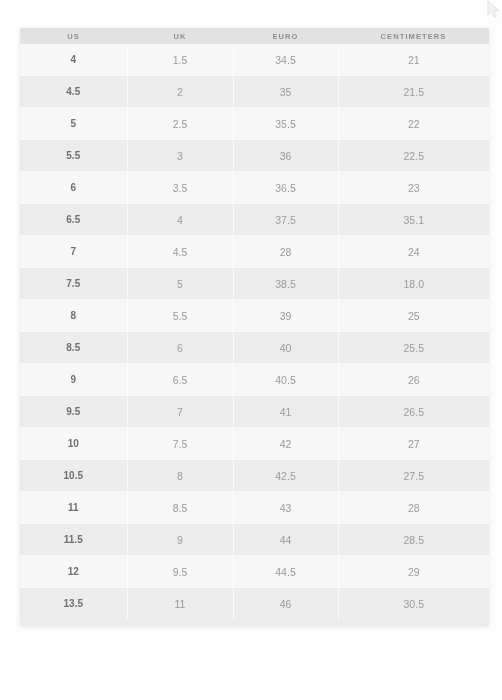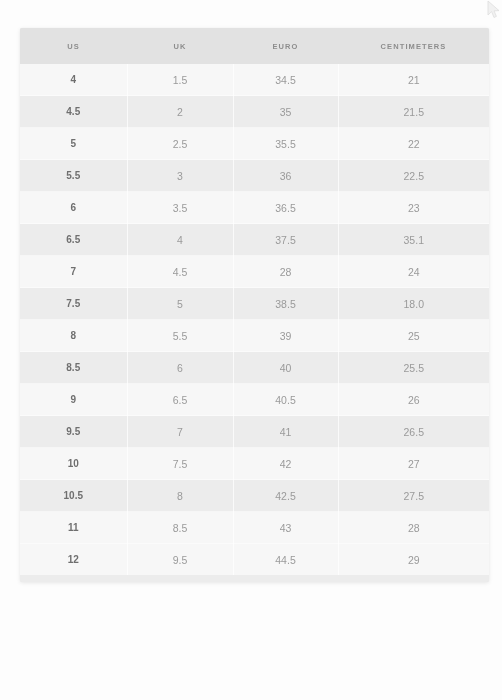--- a/index.html
+++ b/index.html
@@ -54,21 +54,21 @@
   table.size-chart col.col-us       { width: 107px; }
   table.size-chart col.col-uk       { width: 106px; }
   table.size-chart col.col-euro     { width: 105px; }
   table.size-chart col.col-cm       { width: 151px; }
 
   
   thead tr {
     background: #e2e2e2;
   }
   thead th {
-    height: 36px;
+    height: 16px;
     padding: 0;
     font-size: 7.5px;
     font-weight: bold;
     letter-spacing: 1.1px;
     color: #8d8d8d;
     text-align: center;
     vertical-align: middle;
     text-transform: uppercase;
     border: none;
   }
@@ -214,23 +214,35 @@
             <td class="cell-uk">8</td>
             <td class="cell-euro">42.5</td>
             <td class="cell-cm cell-last">27.5</td>
           </tr>
           <tr class="row-odd">
             <td class="cell-us">11</td>
             <td class="cell-uk">8.5</td>
             <td class="cell-euro">43</td>
             <td class="cell-cm cell-last">28</td>
           </tr>
+          <tr class="row-even">
+            <td class="cell-us">11.5</td>
+            <td class="cell-uk">9</td>
+            <td class="cell-euro">44</td>
+            <td class="cell-cm cell-last">28.5</td>
+          </tr>
           <tr class="row-odd">
             <td class="cell-us">12</td>
             <td class="cell-uk">9.5</td>
             <td class="cell-euro">44.5</td>
             <td class="cell-cm cell-last">29</td>
           </tr>
+          <tr class="row-even">
+            <td class="cell-us">13.5</td>
+            <td class="cell-uk">11</td>
+            <td class="cell-euro">46</td>
+            <td class="cell-cm cell-last">30.5</td>
+          </tr>
         </tbody>
     </table>
   </div>
 
 </div>
 
 </body></html>

